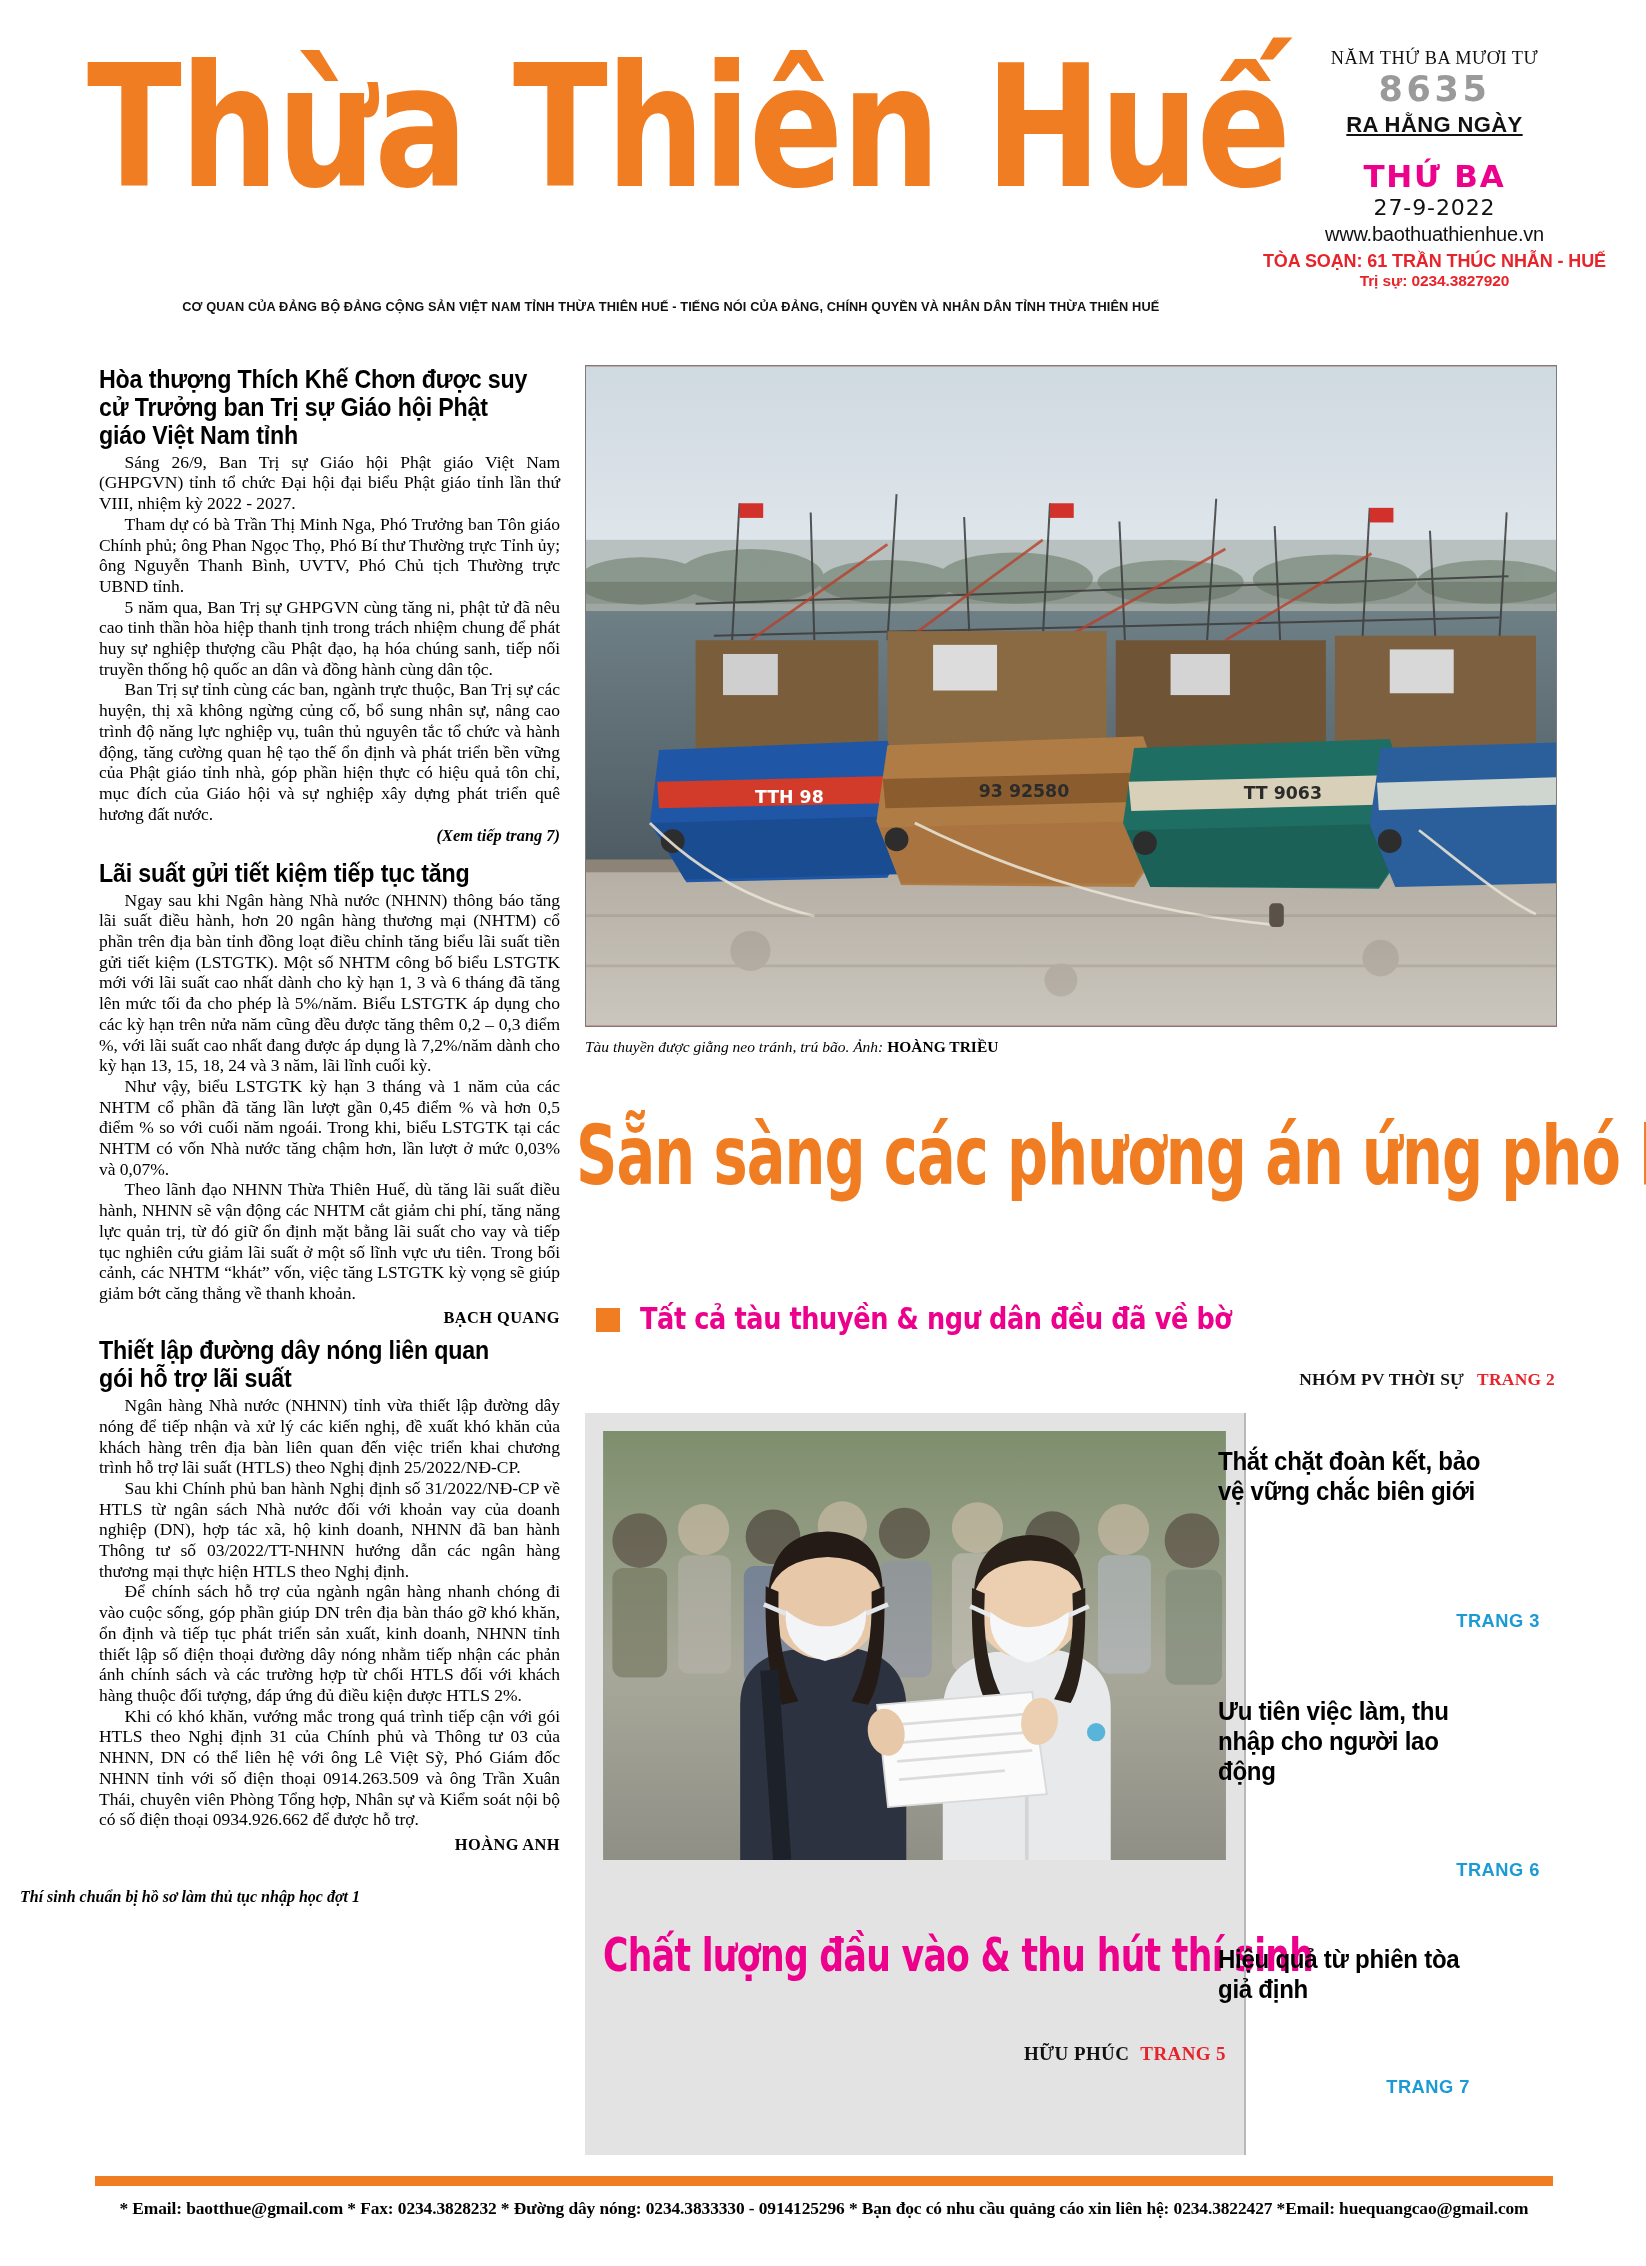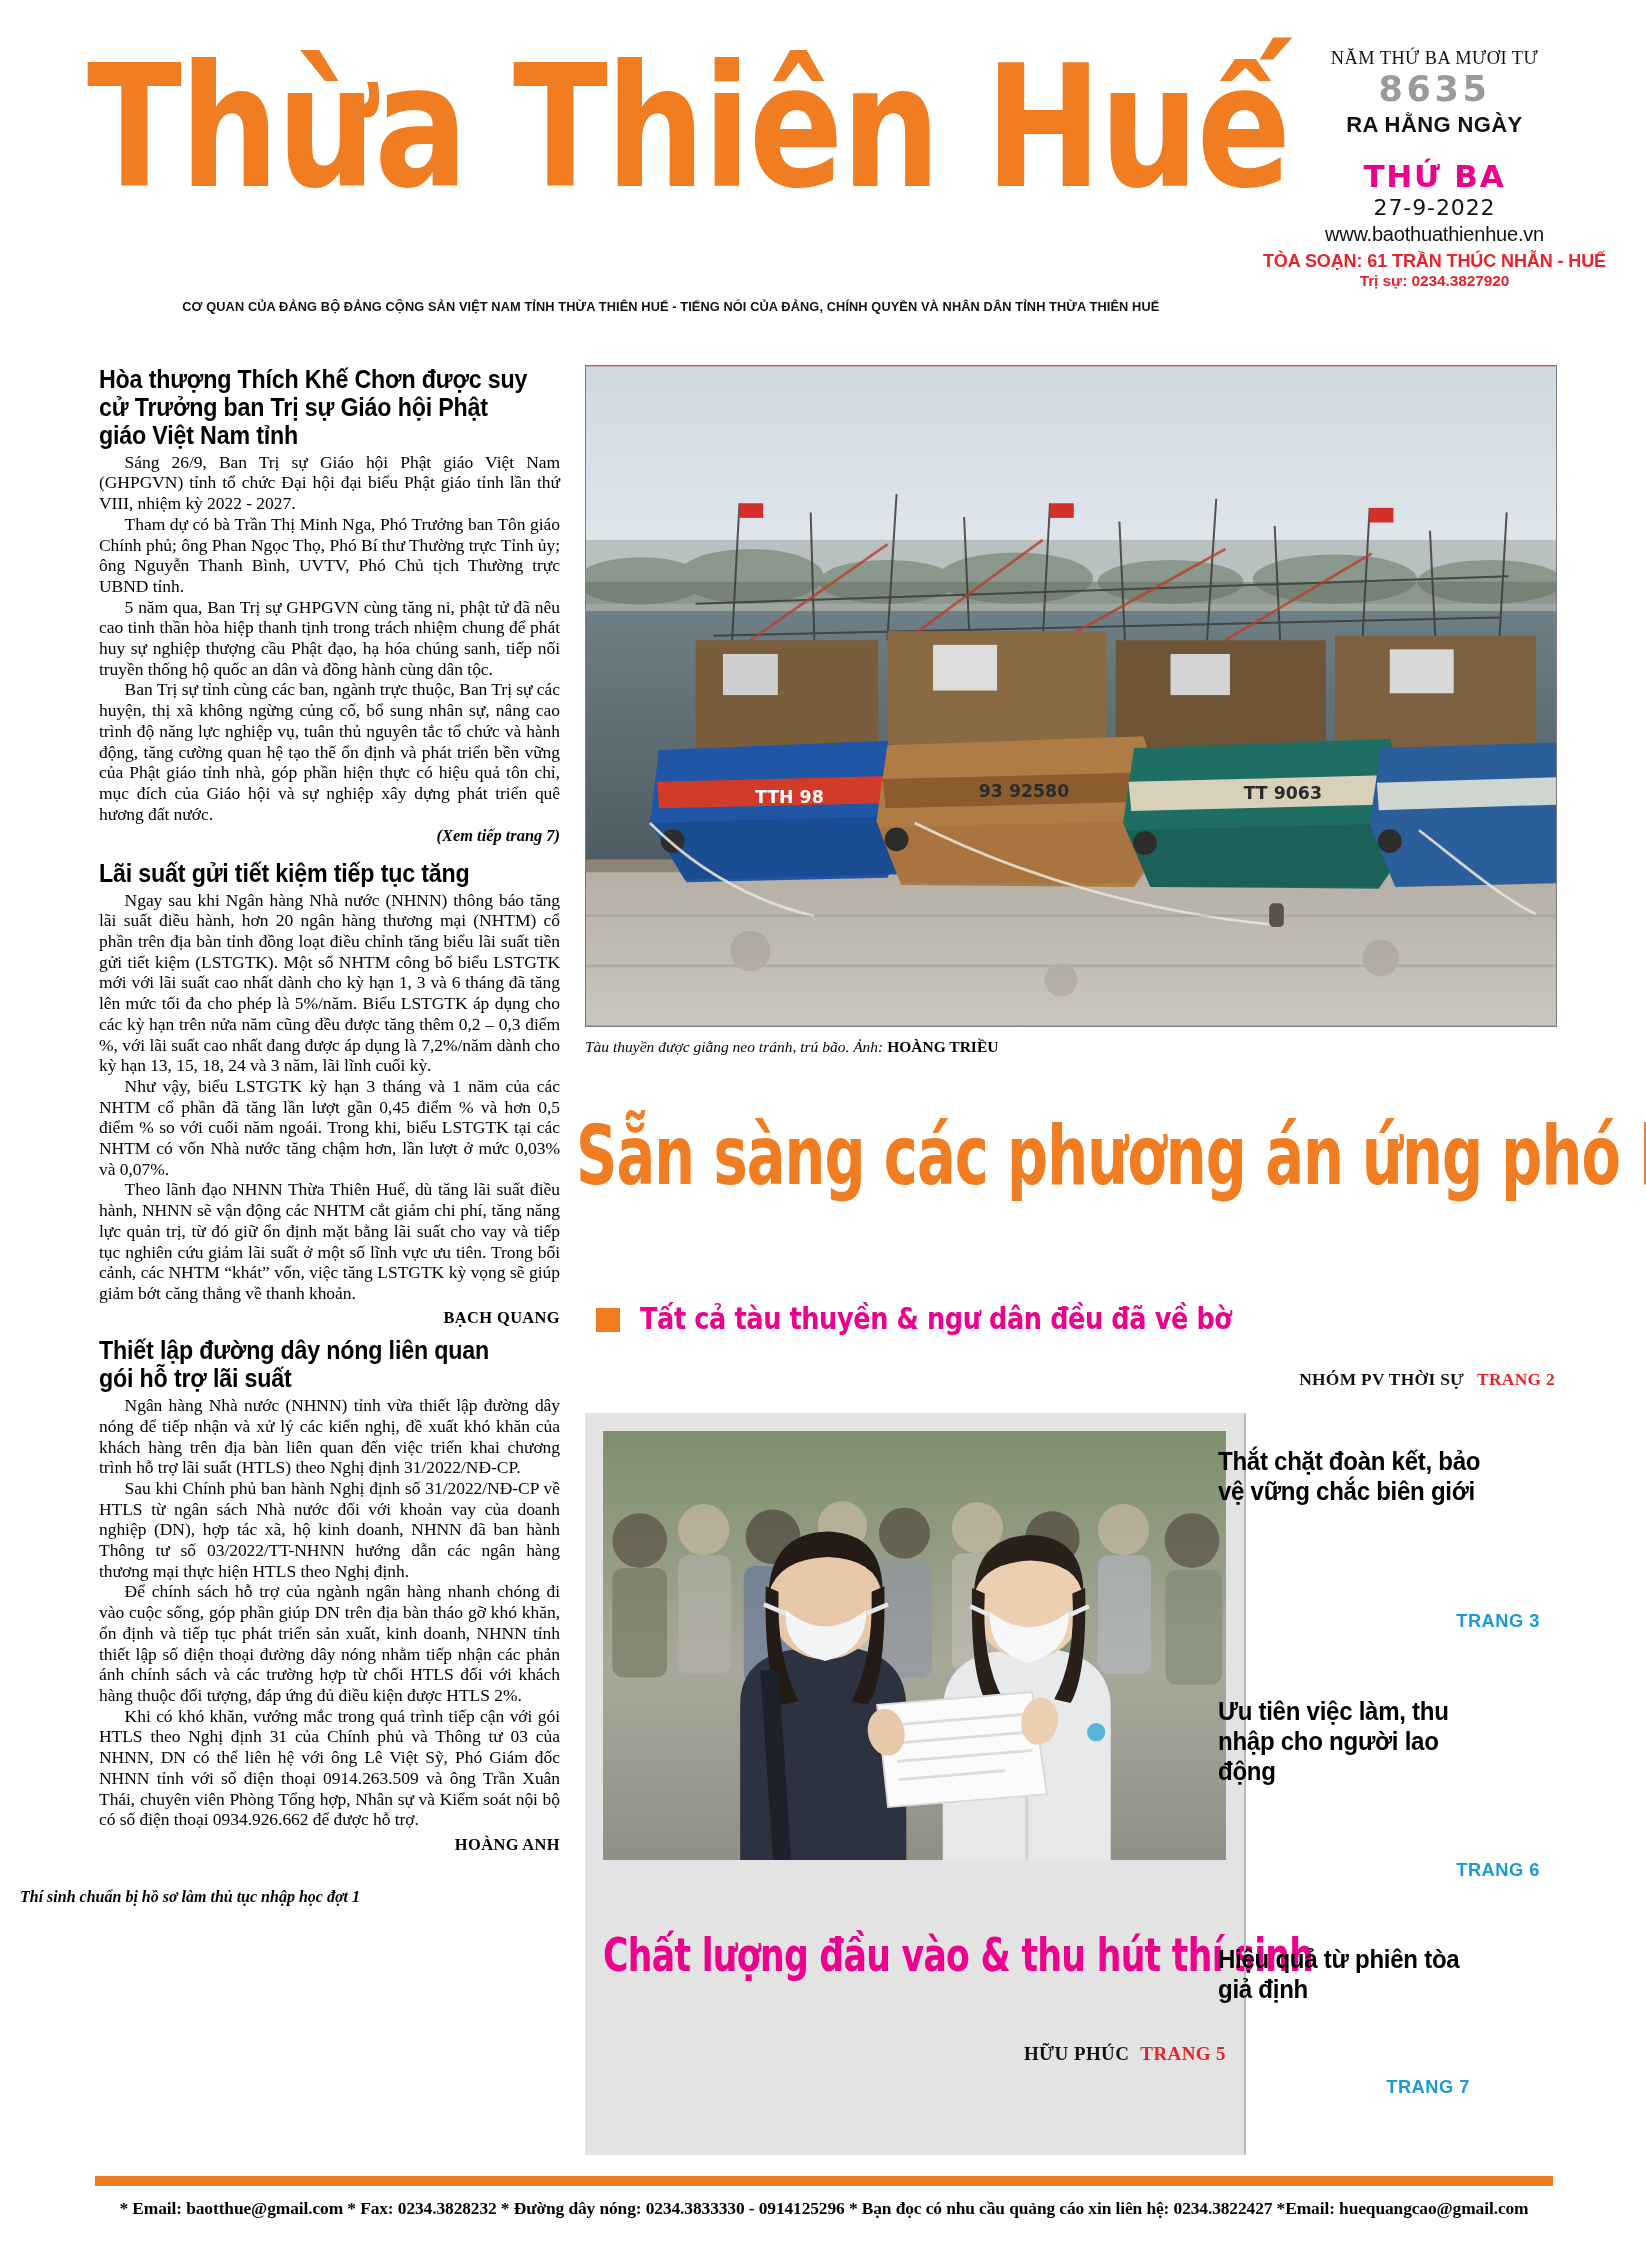--- a/index.html
+++ b/index.html
@@ -35,21 +35,21 @@
     font-family:"Liberation Serif", serif;font-size:18.3px;color:#111;
     letter-spacing:0.5px;white-space:nowrap;
   }
   .hi-num{
     font-family:"DejaVu Sans", sans-serif;font-weight:700;
     font-size:35px;color:#9a9a9a;letter-spacing:3.7px;line-height:38px;
     margin-top:0.9px;
   }
   .hi-daily{
     font-family:"Liberation Sans", sans-serif;font-weight:700;
-    font-size:22px;color:#111;margin-top:3.7px;letter-spacing:0.4px;
+    font-size:22px;color:#111;margin-top:3.7px;letter-spacing:0.4px;text-decoration:underline;
   }
   .hi-dow{
     font-family:"DejaVu Sans", sans-serif;font-weight:700;
     font-size:31px;color:#ec008c;letter-spacing:1.8px;margin-top:20px;
   }
   .hi-date{
     font-family:"DejaVu Sans", sans-serif;font-size:22px;color:#111;
     letter-spacing:0.9px;margin-top:1.8px;
   }
   .hi-web{
@@ -229,21 +229,21 @@
       <p class="art-p">Ngay sau khi Ngân hàng Nhà nước (NHNN) thông báo tăng lãi suất điều hành, hơn 20 ngân hàng thương mại (NHTM) cổ phần trên địa bàn tỉnh đồng loạt điều chỉnh tăng biểu lãi suất tiền gửi tiết kiệm (LSTGTK). Một số NHTM công bố biểu LSTGTK mới với lãi suất cao nhất dành cho kỳ hạn 1, 3 và 6 tháng đã tăng lên mức tối đa cho phép là 5%/năm. Biểu LSTGTK áp dụng cho các kỳ hạn trên nửa năm cũng đều được tăng thêm 0,2 – 0,3 điểm %, với lãi suất cao nhất đang được áp dụng là 7,2%/năm dành cho kỳ hạn 13, 15, 18, 24 và 3 năm, lãi lĩnh cuối kỳ.</p>
       <p class="art-p">Như vậy, biểu LSTGTK kỳ hạn 3 tháng và 1 năm của các NHTM cổ phần đã tăng lần lượt gần 0,45 điểm % và hơn 0,5 điểm % so với cuối năm ngoái. Trong khi, biểu LSTGTK tại các NHTM có vốn Nhà nước tăng chậm hơn, lần lượt ở mức 0,03% và 0,07%.</p>
       <p class="art-p">Theo lãnh đạo NHNN Thừa Thiên Huế, dù tăng lãi suất điều hành, NHNN sẽ vận động các NHTM cắt giảm chi phí, tăng năng lực quản trị, từ đó giữ ổn định mặt bằng lãi suất cho vay và tiếp tục nghiên cứu giảm lãi suất ở một số lĩnh vực ưu tiên. Trong bối cảnh, các NHTM “khát” vốn, việc tăng LSTGTK kỳ vọng sẽ giúp giảm bớt căng thẳng về thanh khoản.</p>
       <div class="byline">BẠCH QUANG</div>
     </div>
 
     <div class="sp-sm"></div>
 
     <div>
       <div class="art-head">Thiết lập đường dây nóng liên quan gói hỗ trợ lãi suất</div>
-      <p class="art-p">Ngân hàng Nhà nước (NHNN) tỉnh vừa thiết lập đường dây nóng để tiếp nhận và xử lý các kiến nghị, đề xuất khó khăn của khách hàng trên địa bàn liên quan đến việc triển khai chương trình hỗ trợ lãi suất (HTLS) theo Nghị định 31/2022/NĐ-CP.</p>
+      <p class="art-p">Ngân hàng Nhà nước (NHNN) tỉnh vừa thiết lập đường dây nóng để tiếp nhận và xử lý các kiến nghị, đề xuất khó khăn của khách hàng trên địa bàn liên quan đến việc triển khai chương trình hỗ trợ lãi suất (HTLS) theo Nghị định 25/2022/NĐ-CP.</p>
       <p class="art-p">Sau khi Chính phủ ban hành Nghị định số 31/2022/NĐ-CP về HTLS từ ngân sách Nhà nước đối với khoản vay của doanh nghiệp (DN), hợp tác xã, hộ kinh doanh, NHNN đã ban hành Thông tư số 03/2022/TT-NHNN hướng dẫn các ngân hàng thương mại thực hiện HTLS theo Nghị định.</p>
       <p class="art-p">Để chính sách hỗ trợ của ngành ngân hàng nhanh chóng đi vào cuộc sống, góp phần giúp DN trên địa bàn tháo gỡ khó khăn, ổn định và tiếp tục phát triển sản xuất, kinh doanh, NHNN tỉnh thiết lập số điện thoại đường dây nóng nhằm tiếp nhận các phản ánh chính sách và các trường hợp từ chối HTLS đối với khách hàng thuộc đối tượng, đáp ứng đủ điều kiện được HTLS 2%.</p>
       <p class="art-p">Khi có khó khăn, vướng mắc trong quá trình tiếp cận với gói HTLS theo Nghị định 31 của Chính phủ và Thông tư 03 của NHNN, DN có thể liên hệ với ông Lê Việt Sỹ, Phó Giám đốc NHNN tỉnh với số điện thoại 0914.263.509 và ông Trần Xuân Thái, chuyên viên Phòng Tổng hợp, Nhân sự và Kiểm soát nội bộ có số điện thoại 0934.926.662 để được hỗ trợ.</p>
       <div class="byline">HOÀNG ANH</div>
     </div>
   </div>
 
   <div class="mainphoto">
     <svg width="970" height="660" viewBox="0 0 1062 722">
       <defs>

